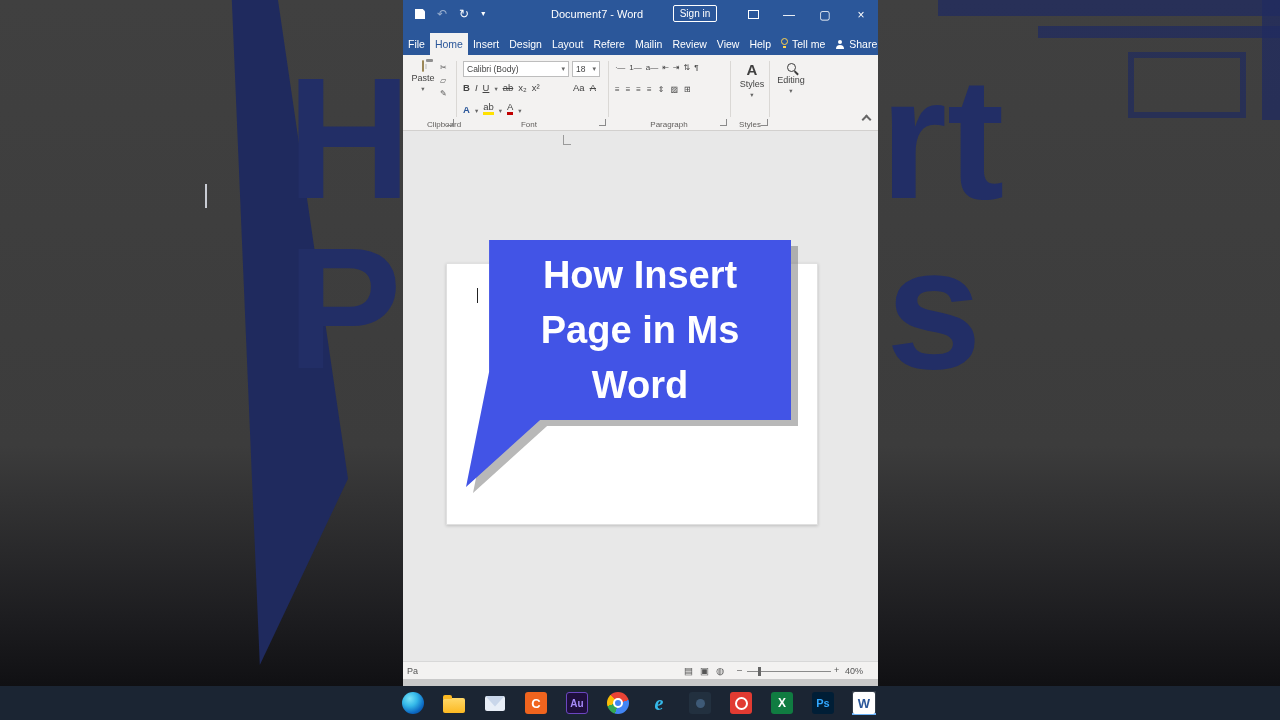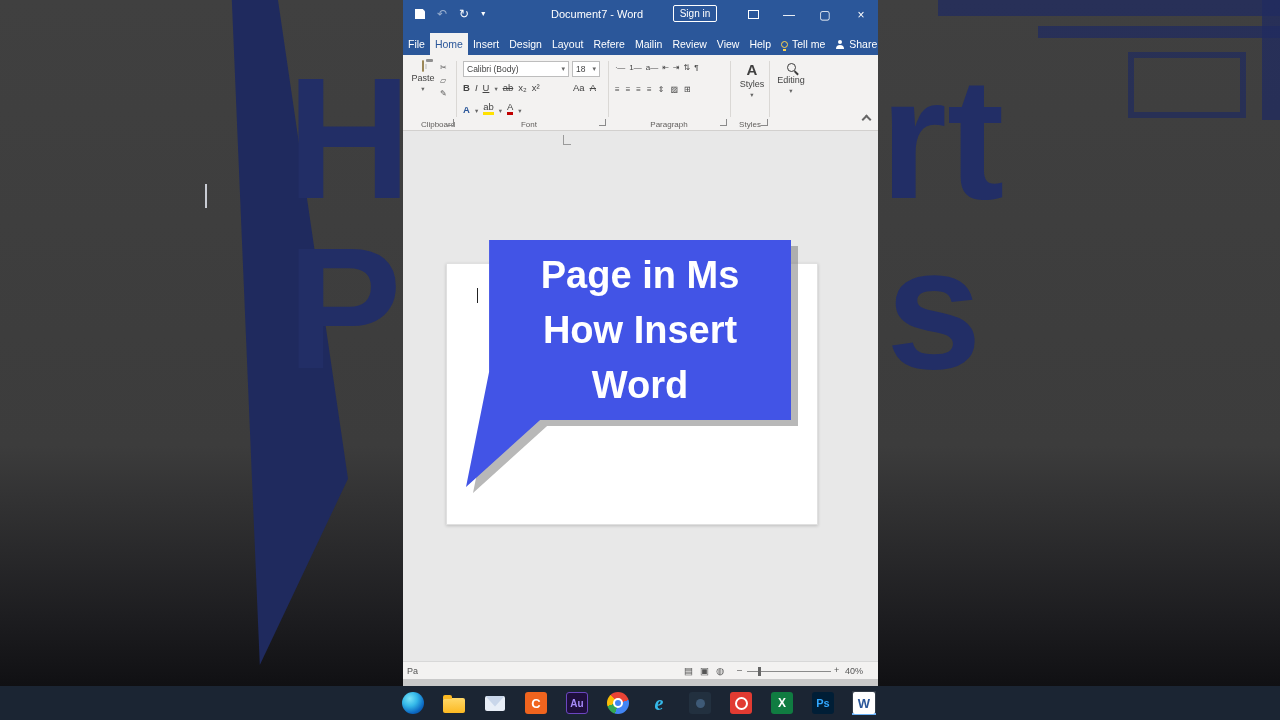--- a/index.html
+++ b/index.html
@@ -29,21 +29,21 @@
   .signin { position:absolute; left:270px; top:5px; width:44px; height:17px; border:1px solid #fff;
             border-radius:2px; font-size:10px; display:flex; align-items:center; justify-content:center; cursor:pointer; }
   .win-controls { position:absolute; right:4px; top:0; height:29px; display:flex; align-items:center; gap:10px; }
   .win-btn { width:26px; height:29px; display:flex; align-items:center; justify-content:center; font-size:12px; line-height:1; }
   .icon-ribbonopts { width:11px; height:9px; border:1px solid #fff; }
 
   .tabbar { top:29px; height:26px; background:#2b579a; display:flex; align-items:flex-end;
             color:#fff; font-size:10.5px; white-space:nowrap; }
   .tab { padding:5px 5px 5px; cursor:pointer; }
   .tab.active { background:#f3f2f1; color:#2b579a; }
-  .tellme { display:flex; align-items:center; gap:4px; padding:5px 5px; cursor:pointer; }
+  .tellme { display:flex; align-items:flex-start; gap:4px; padding:5px 5px; cursor:pointer; }
   .icon-bulb { position:relative; width:7px; height:7px; border:1px solid #ffd34d; border-radius:50%; }
   .icon-bulb::after { content:''; position:absolute; left:1px; bottom:-4px; width:3px; height:2px; background:#ffd34d; }
   .share { margin-left:auto; display:flex; align-items:center; gap:5px; padding:5px 8px 5px 5px; cursor:pointer; }
   .icon-person { position:relative; width:9px; height:9px; }
   .icon-person::before { content:''; position:absolute; left:2.5px; top:0; width:4px; height:4px; border-radius:50%; background:#fff; }
   .icon-person::after { content:''; position:absolute; left:0.5px; bottom:0; width:8px; height:4px; border-radius:4px 4px 0 0; background:#fff; }
 
   
   .ribbon { top:55px; height:76px; background:#f3f2f1; border-bottom:1px solid #d2d0ce; font-size:9px; color:#444; }
   .grp-sep { position:absolute; top:6px; bottom:13px; width:1px; background:#dad8d5; }
@@ -204,21 +204,21 @@
     <div class="paste-btn">
       <span class="icon-clip"></span>
       <div class="paste-txt">Paste</div>
       <span class="dd-s">▾</span>
     </div>
     <div class="mini-col">
       <span>✂</span>
       <span>▱</span>
       <span>✎</span>
     </div>
-    <div class="grp-label" style="left:9px; width:52px;margin-top:38px;">Clipboard</div>
+    <div class="grp-label" style="left:15px; width:52px;margin-top:38px;">Clipboard</div>
     <div class="launcher" style="left:44px;"></div>
     <div class="grp-sep" style="left:53px;"></div>
 
     <div class="combo" style="left:60px; top:6px; width:106px;">
       <span>Calibri (Body)</span>
       <span class="dd">▾</span>
     </div>
     <div class="combo" style="left:169px; top:6px; width:28px;">
       <span>18</span>
       <span class="dd">▾</span>
@@ -306,22 +306,22 @@
     <div class="zoom-track"></div>
     <div class="zoom-thumb"></div>
     <span class="zoom-in">+</span>
     <span class="zoom-val">40%</span>
   </div>
   <div class="desk-strip"></div>
 
   <div class="bubble-wrap">
     <div class="bubble-shape"></div>
     <div class="bubble-text">
+      <span>How Insert</span>
       <span>Page in Ms</span>
-      <span>How Insert</span>
       <span>Word</span>
     </div>
   </div>
 
 
   <div class="taskbar">
     <div class="tb-icons">
       <div class="tb">
           <span class="tb-edge"></span>
         </div>

